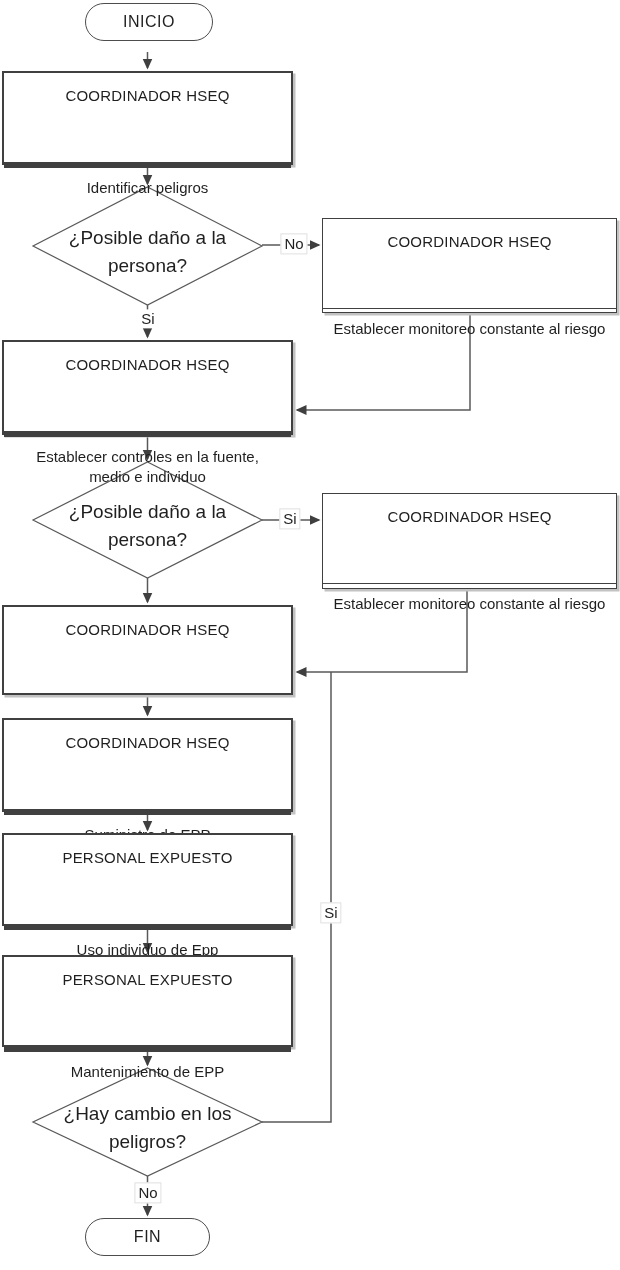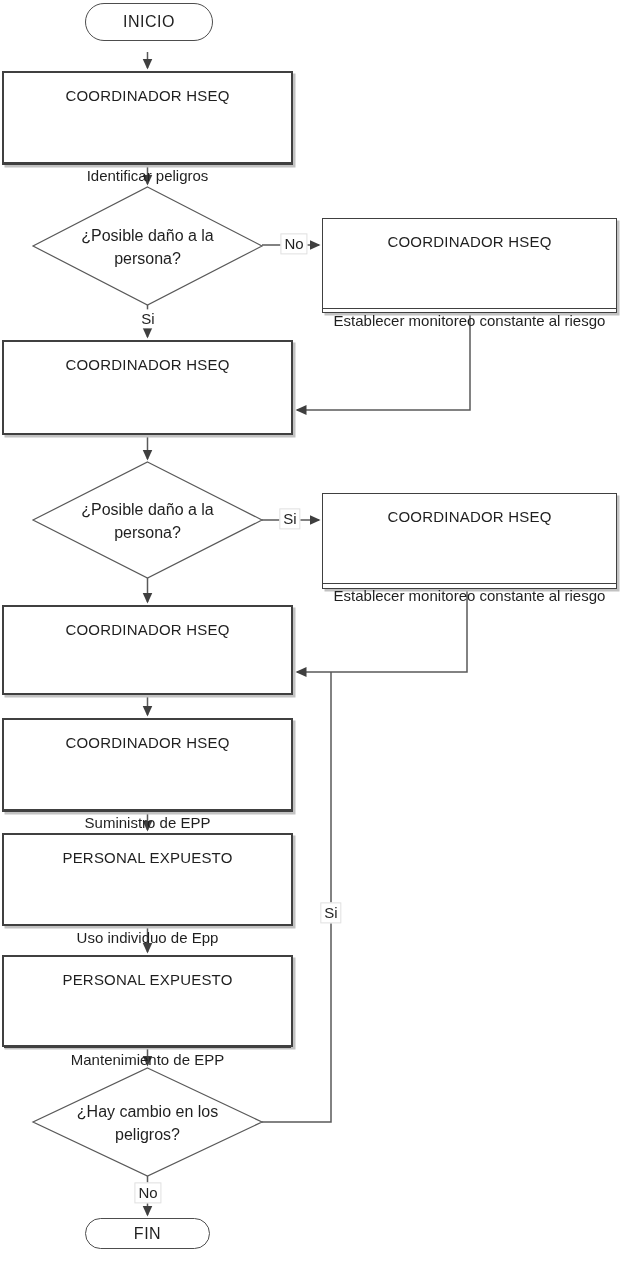--- a/index.html
+++ b/index.html
@@ -19,31 +19,31 @@
     font-size:16px;letter-spacing:.5px;
   }
 
   
   .pbox{border:2px solid #404040;box-shadow:2.5px 2.5px 0 #c2c2c2;display:flex;flex-direction:column;gap:44px;}
   .pbox .role{
     height:45px;flex:0 0 45px;display:flex;align-items:center;justify-content:center;
     font-size:15px;letter-spacing:.2px;
   }
   .pbox .action{
-    flex:1 1 auto;border-top:2px solid #404040;
+    flex:1 1 auto;border-top:6px solid #404040;
     display:flex;align-items:center;justify-content:center;text-align:center;
-    font-size:15px;line-height:1.3;padding:2px 10px;
+    font-size:15px;line-height:1.3;padding:10px 10px;
   }
   .pbox.thin{border-width:1.5px;}
   .pbox.thin .action{border-top-width:1.5px;}
 
   
   .dtext{
     position:absolute;z-index:2;text-align:center;
-    font-size:16px;line-height:1.45;background:transparent;
+    font-size:19px;line-height:1.45;background:transparent;
   }
 
   
   .elabel{
     position:absolute;z-index:3;transform:translate(-50%,-50%);
     background:#ffffff;font-size:15px;line-height:1.15;padding:1px 3px;
     border:1px solid #e0e0e0;
   }
   .elabel.noborder{border:none;}
 </style>
@@ -84,20 +84,21 @@
   <span>INICIO</span>
 </div>
 
 <div class="node pbox" style="left:2px;top:71px;width:291px;height:94px;">
   <div class="role">COORDINADOR HSEQ</div>
   <div class="action">Identificar peligros</div>
 </div>
 
 <div class="node pbox" style="left:2px;top:340px;width:291px;height:95px;">
   <div class="role">COORDINADOR HSEQ</div>
+  <div class="action">Establecer controles en la fuente, medio e individuo</div>
 </div>
 
 <div class="node pbox" style="left:2px;top:605px;width:291px;height:90px;">
   <div class="role">COORDINADOR HSEQ</div>
 </div>
 
 <div class="node pbox" style="left:2px;top:718px;width:291px;height:94px;">
   <div class="role">COORDINADOR HSEQ</div>
   <div class="action">Suministro de EPP</div>
 </div>
@@ -125,15 +126,15 @@
 <div class="dtext" style="left:52px;top:224px;width:191px;">¿Posible daño a la persona?</div>
 <div class="dtext" style="left:52px;top:498px;width:191px;">¿Posible daño a la persona?</div>
 <div class="dtext" style="left:50px;top:1100px;width:195px;text-align:center;">¿Hay cambio en los peligros?</div>
 
 <span class="elabel" style="left:294px;top:244px;">No</span>
 <span class="elabel noborder" style="left:148px;top:319px;">Si</span>
 <span class="elabel" style="left:290px;top:519px;">Si</span>
 <span class="elabel" style="left:331px;top:913px;">Si</span>
 <span class="elabel" style="left:148px;top:1193px;">No</span>
 
-<div class="node stadium" style="left:85px;top:1218px;width:125px;height:31px;">
+<div class="node stadium" style="left:85px;top:1218px;width:125px;height:38px;">
   <span>FIN</span>
 </div>
 
 </body></html>

